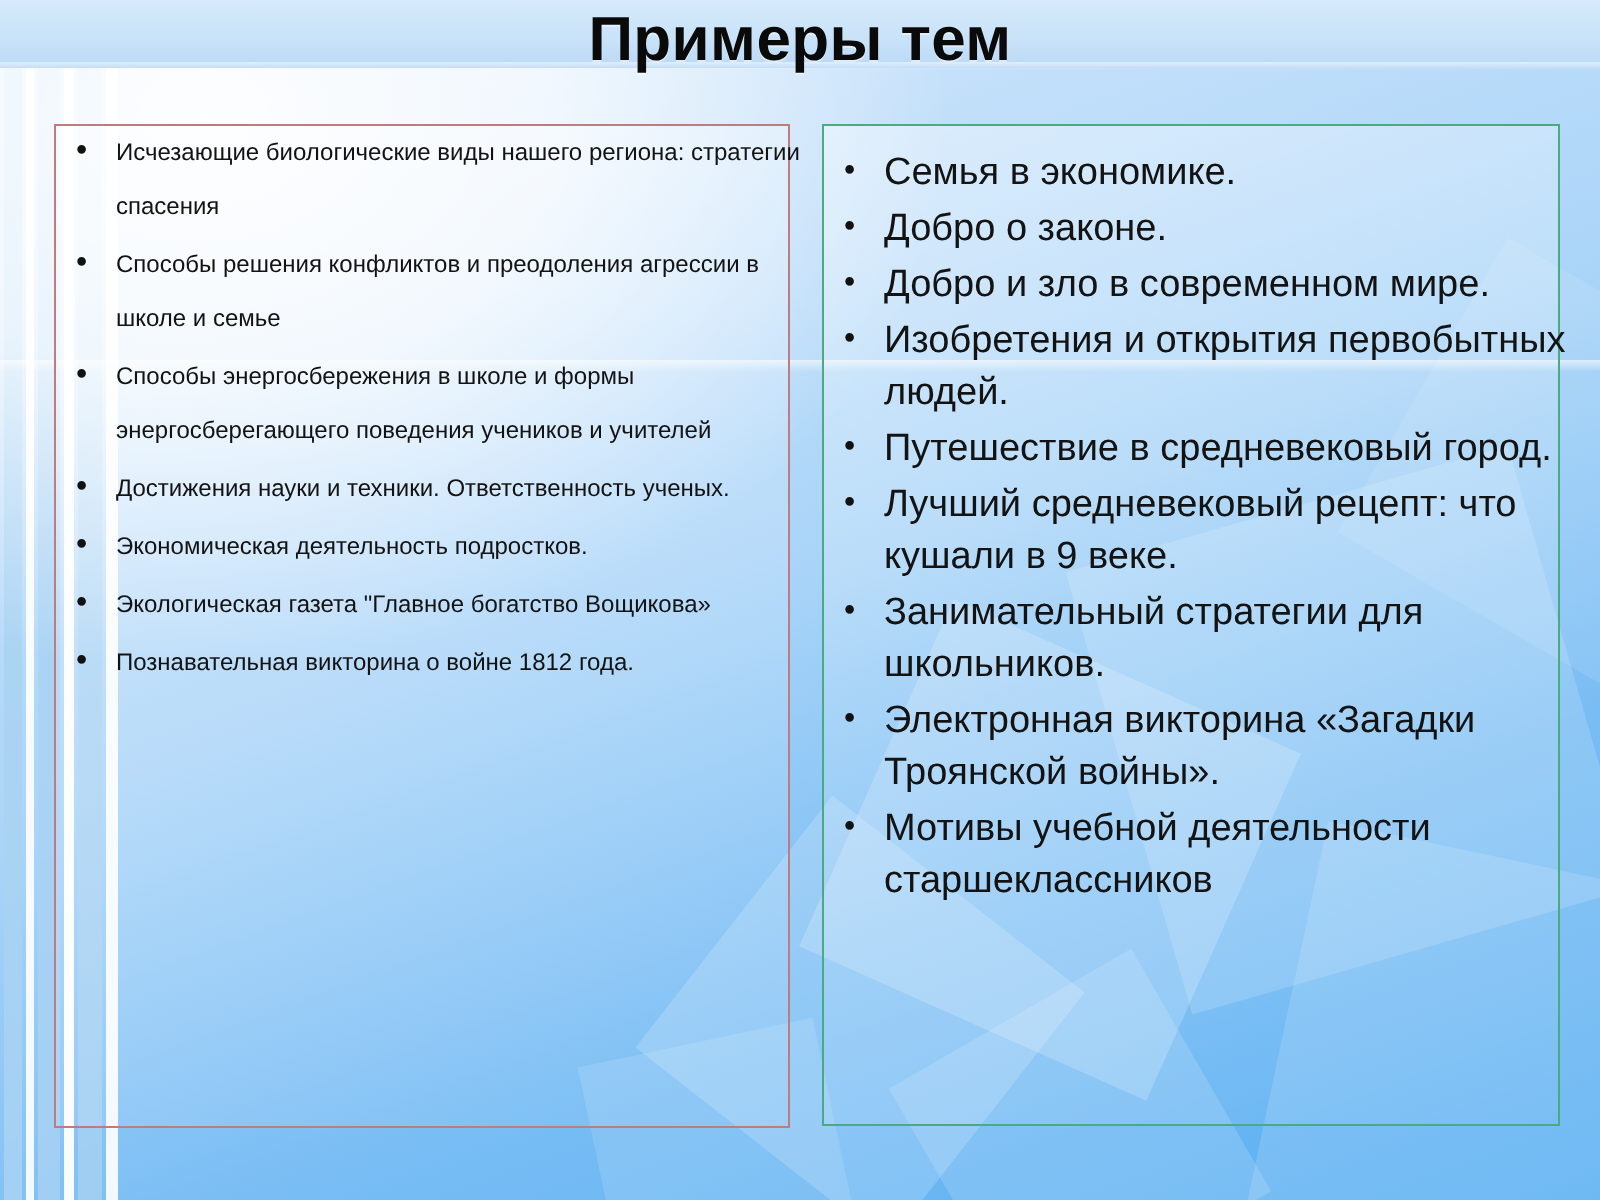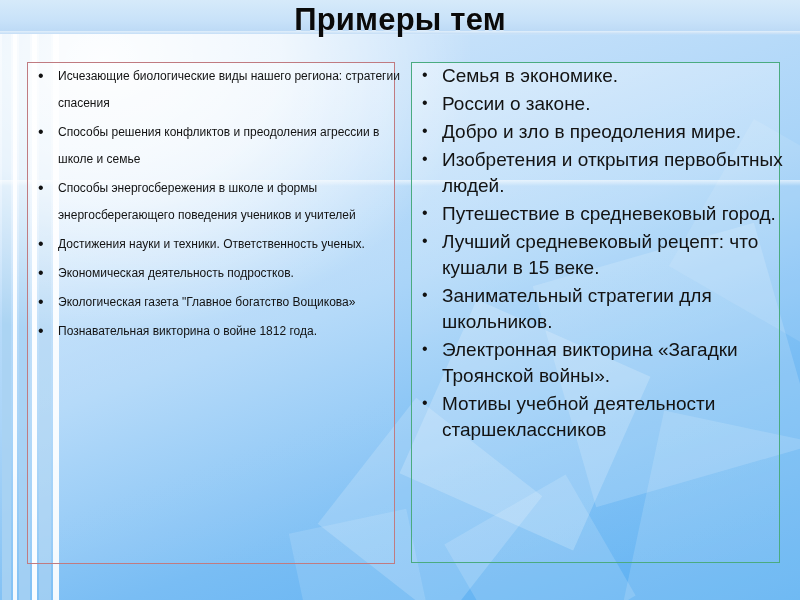--- a/index.html
+++ b/index.html
@@ -81,21 +81,21 @@
   ul.bullets li::before{
     content:"\2022";position:absolute;left:10px;top:-1px;
     font-size:16px;line-height:inherit;color:#111;
   }
   .list-left{
     left:28px;top:63px;width:372px;
     font-size:12px;line-height:27px;
   }
   .list-left li::before{font-size:15px;}
   .list-right{
-    left:412px;top:63px;width:372px;
+    left:412px;top:74px;width:372px;
     font-size:19px;line-height:26px;
   }
   .list-right li{margin-bottom:1px;}
   .list-right li::before{font-size:18px;left:11px;}
 </style>
 </head>
 <body>
 
 <div class="slide">
 
@@ -130,23 +130,23 @@
       <li>Исчезающие биологические виды нашего региона: стратегии спасения</li>
       <li>Способы решения конфликтов и преодоления агрессии в школе и семье</li>
       <li>Способы энергосбережения в школе и формы энергосберегающего поведения учеников и учителей</li>
       <li>Достижения науки и техники. Ответственность ученых.</li>
       <li>Экономическая деятельность подростков.</li>
       <li>Экологическая газета "Главное богатство Вощикова»</li>
       <li>Познавательная викторина о войне 1812 года.</li>
     </ul>
   <ul class="bullets list-right" id="list-right">
       <li>Семья в экономике.</li>
-      <li>России о законе.</li>
-      <li>Добро и зло в преодоления мире.</li>
+      <li>Добро о законе.</li>
+      <li>Добро и зло в современном мире.</li>
       <li>Изобретения и открытия первобытных людей.</li>
       <li>Путешествие в средневековый город.</li>
-      <li>Лучший средневековый рецепт: что кушали в 15 веке.</li>
+      <li>Лучший средневековый рецепт: что кушали в 9 веке.</li>
       <li>Занимательный стратегии для школьников.</li>
       <li>Электронная викторина «Загадки Троянской войны».</li>
       <li>Мотивы учебной деятельности старшеклассников</li>
     </ul>
 
 </div>
 
 </body></html>

